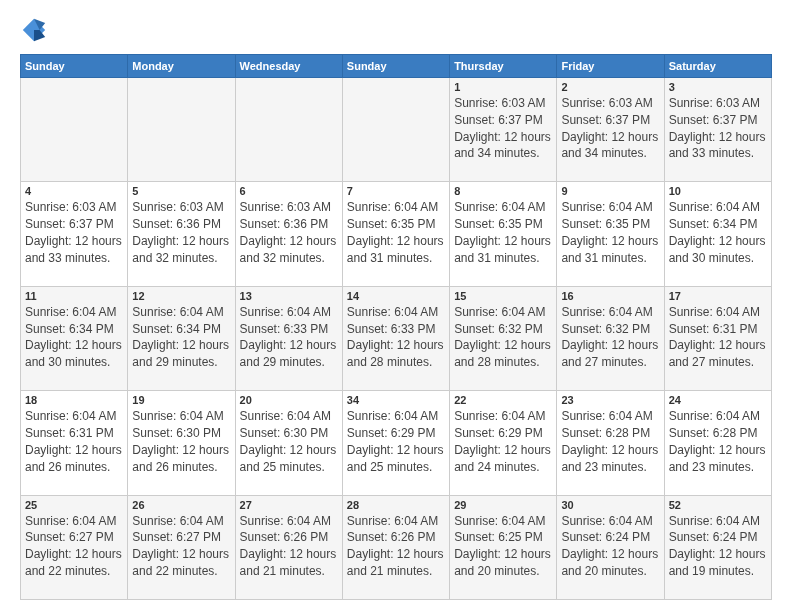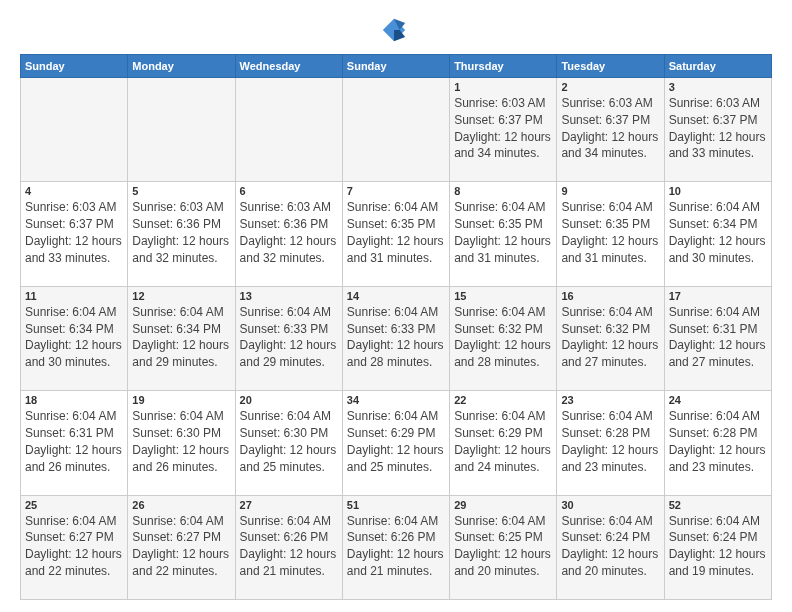--- a/index.html
+++ b/index.html
@@ -9,21 +9,20 @@
       width: 792px;
       height: 612px;
       overflow: hidden;
     }
     .page {
       width: 792px;
       height: 612px;
       padding: 16px 20px 12px 20px;
       display: flex;
       flex-direction: column;
-      align-items: center;
     }
     .header {
       display: flex;
       justify-content: space-between;
       align-items: flex-start;
       margin-bottom: 10px;
     }
     .logo {
       display: flex;
       align-items: center;
@@ -119,21 +118,21 @@
   </div>
 
   <table>
     <thead>
       <tr>
       <th>Sunday</th>
           <th>Monday</th>
           <th>Wednesday</th>
           <th>Sunday</th>
           <th>Thursday</th>
-          <th>Tuesday</th>
+          <th>Friday</th>
           <th>Saturday</th>
         </tr>
     </thead>
     <tbody id="calendar-body">
     <tr>
           <td class="empty"></td>
           <td class="empty"></td>
           <td class="empty"></td>
           <td class="empty"></td>
           <td>
@@ -327,21 +326,21 @@
 and 22 minutes.</div>
           </td>
           <td>
             <span class="day-num">27</span>
             <div class="day-info">Sunrise: 6:04 AM
 Sunset: 6:26 PM
 Daylight: 12 hours
 and 21 minutes.</div>
           </td>
           <td>
-            <span class="day-num">51</span>
+            <span class="day-num">28</span>
             <div class="day-info">Sunrise: 6:04 AM
 Sunset: 6:26 PM
 Daylight: 12 hours
 and 21 minutes.</div>
           </td>
           <td>
             <span class="day-num">29</span>
             <div class="day-info">Sunrise: 6:04 AM
 Sunset: 6:25 PM
 Daylight: 12 hours

